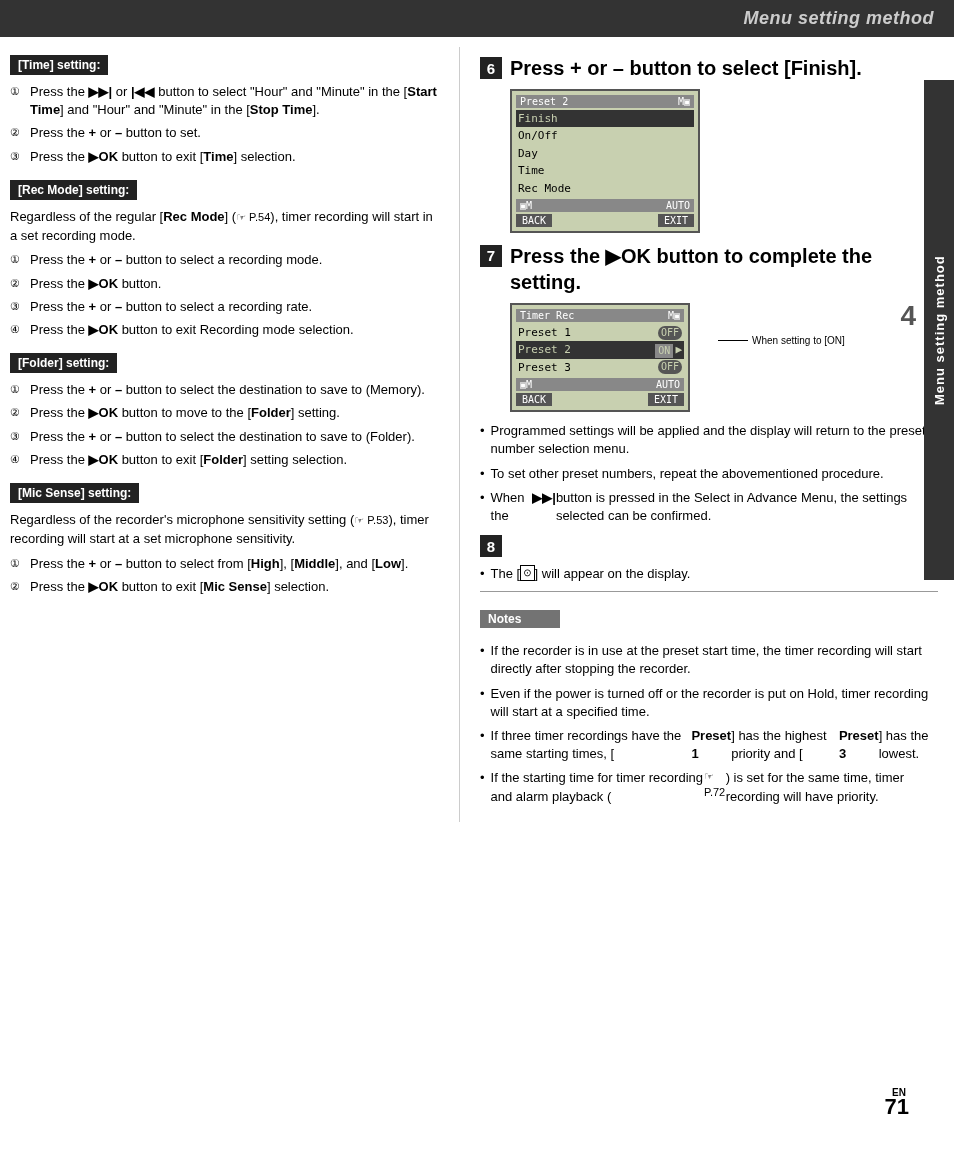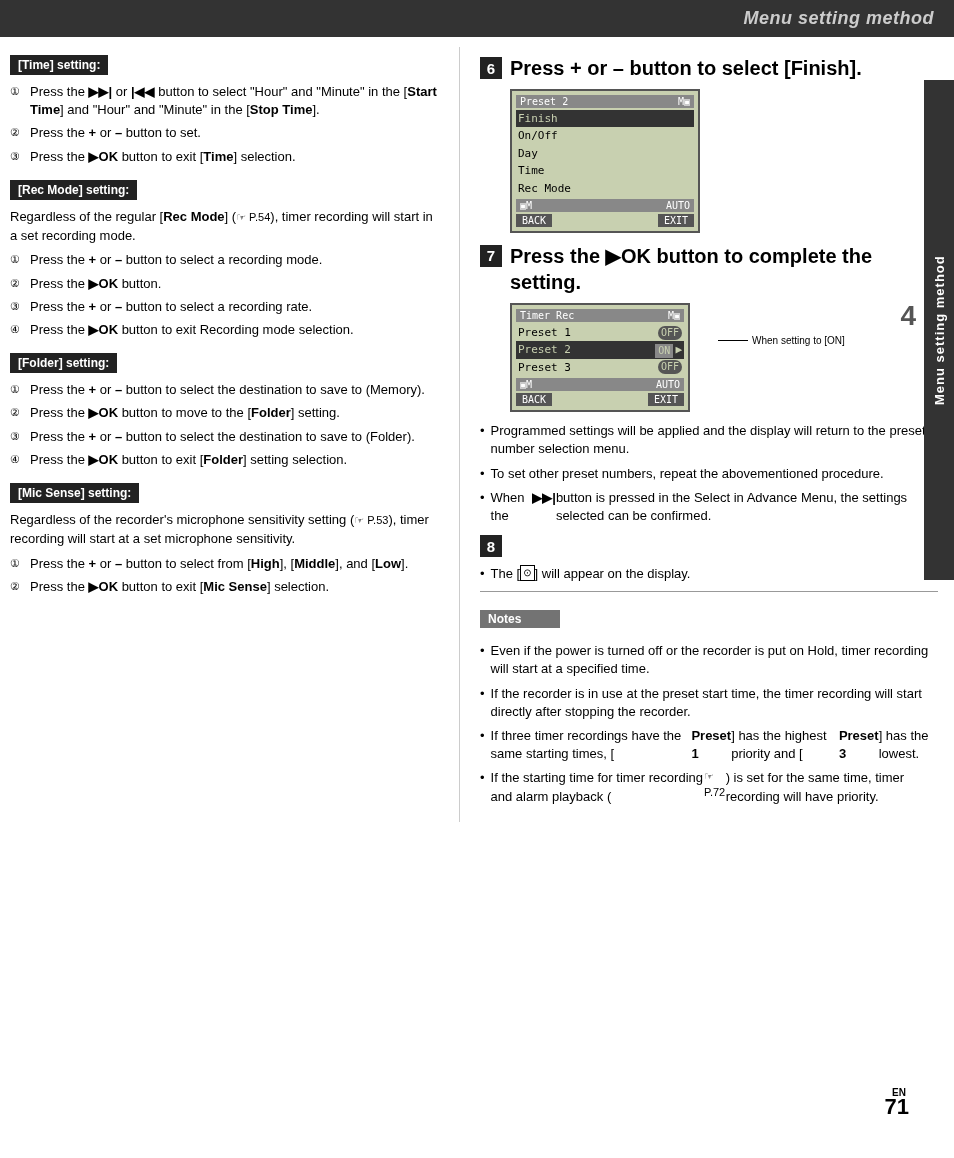--- a/index.html
+++ b/index.html
@@ -418,22 +418,22 @@
     </div>
     <ul class="bullet-list">
       <li>The [<span style="border:1px solid #000;padding:0 2px;font-size:10px;">⊙</span>] will appear on the display.</li>
     </ul>
 
     <hr class="divider-line">
 
     
     <div class="notes-header">Notes</div>
     <ul class="bullet-list">
+      <li>If the recorder is in use at the preset start time, the timer recording will start directly after stopping the recorder.</li>
       <li>Even if the power is turned off or the recorder is put on Hold, timer recording will start at a specified time.</li>
-      <li>If the recorder is in use at the preset start time, the timer recording will start directly after stopping the recorder.</li>
       <li>If three timer recordings have the same starting times, [<span class="bold">Preset 1</span>] has the highest priority and [<span class="bold">Preset 3</span>] has the lowest.</li>
       <li>If the starting time for timer recording and alarm playback (<span class="ref-text">☞ P.72</span>) is set for the same time, timer recording will have priority.</li>
     </ul>
 
   </div>
 </div>
 
 <div class="right-sidebar">
   <span>Menu setting method</span>
 </div>

